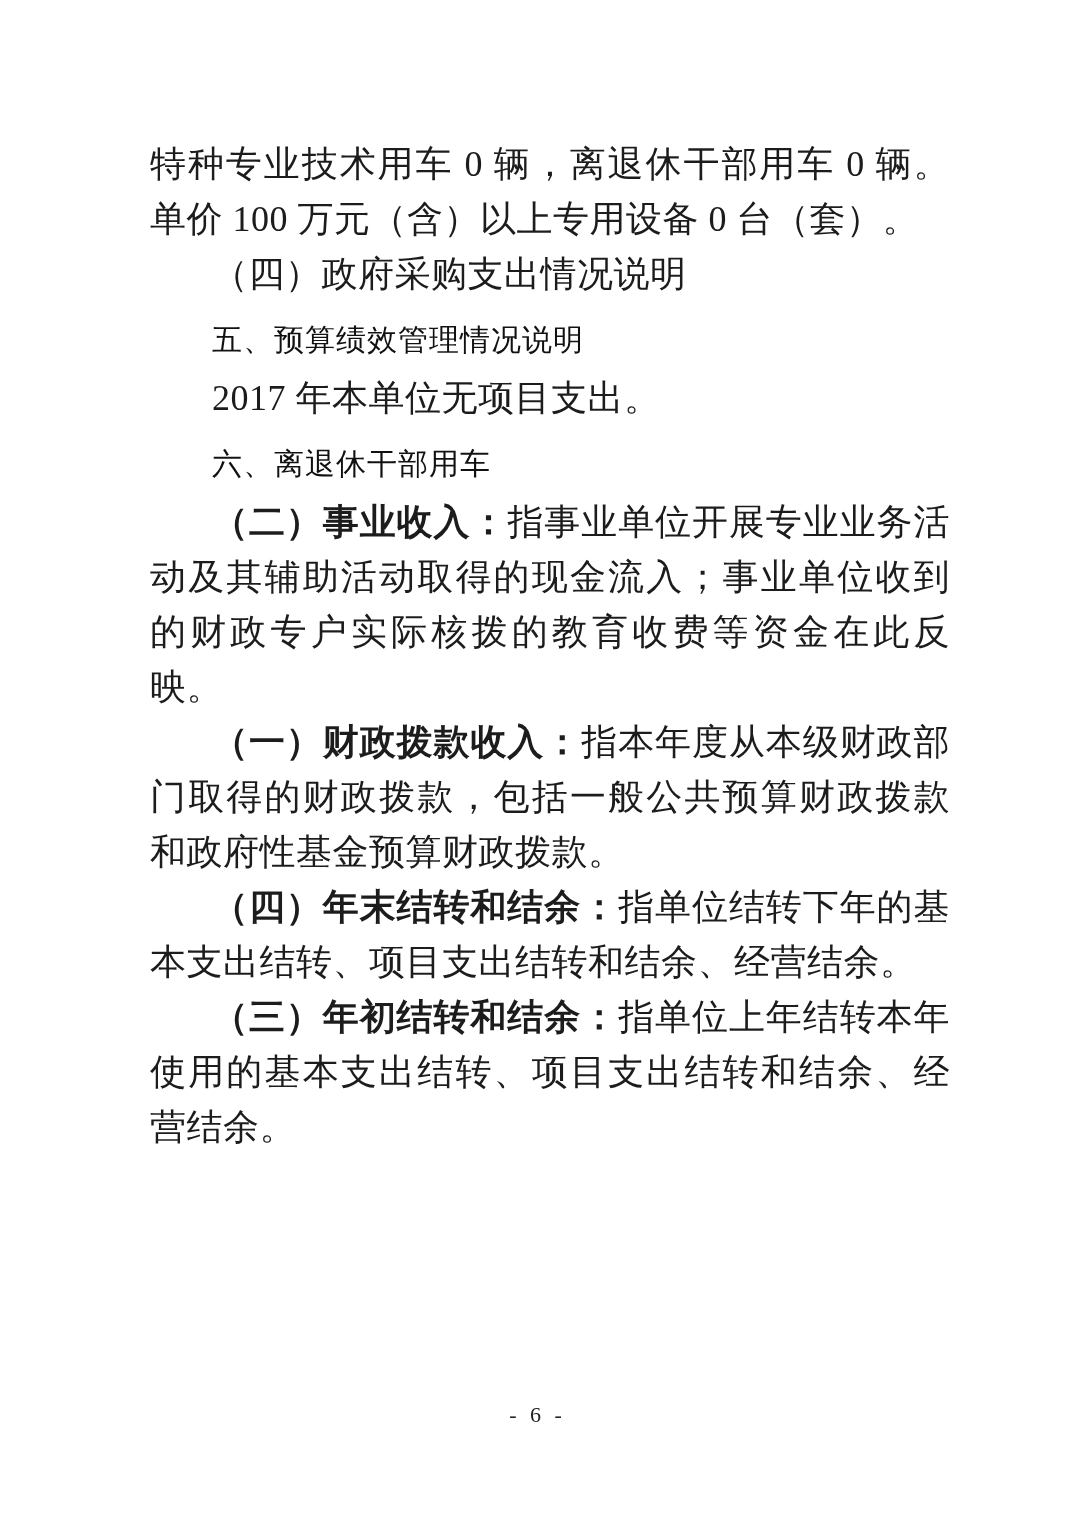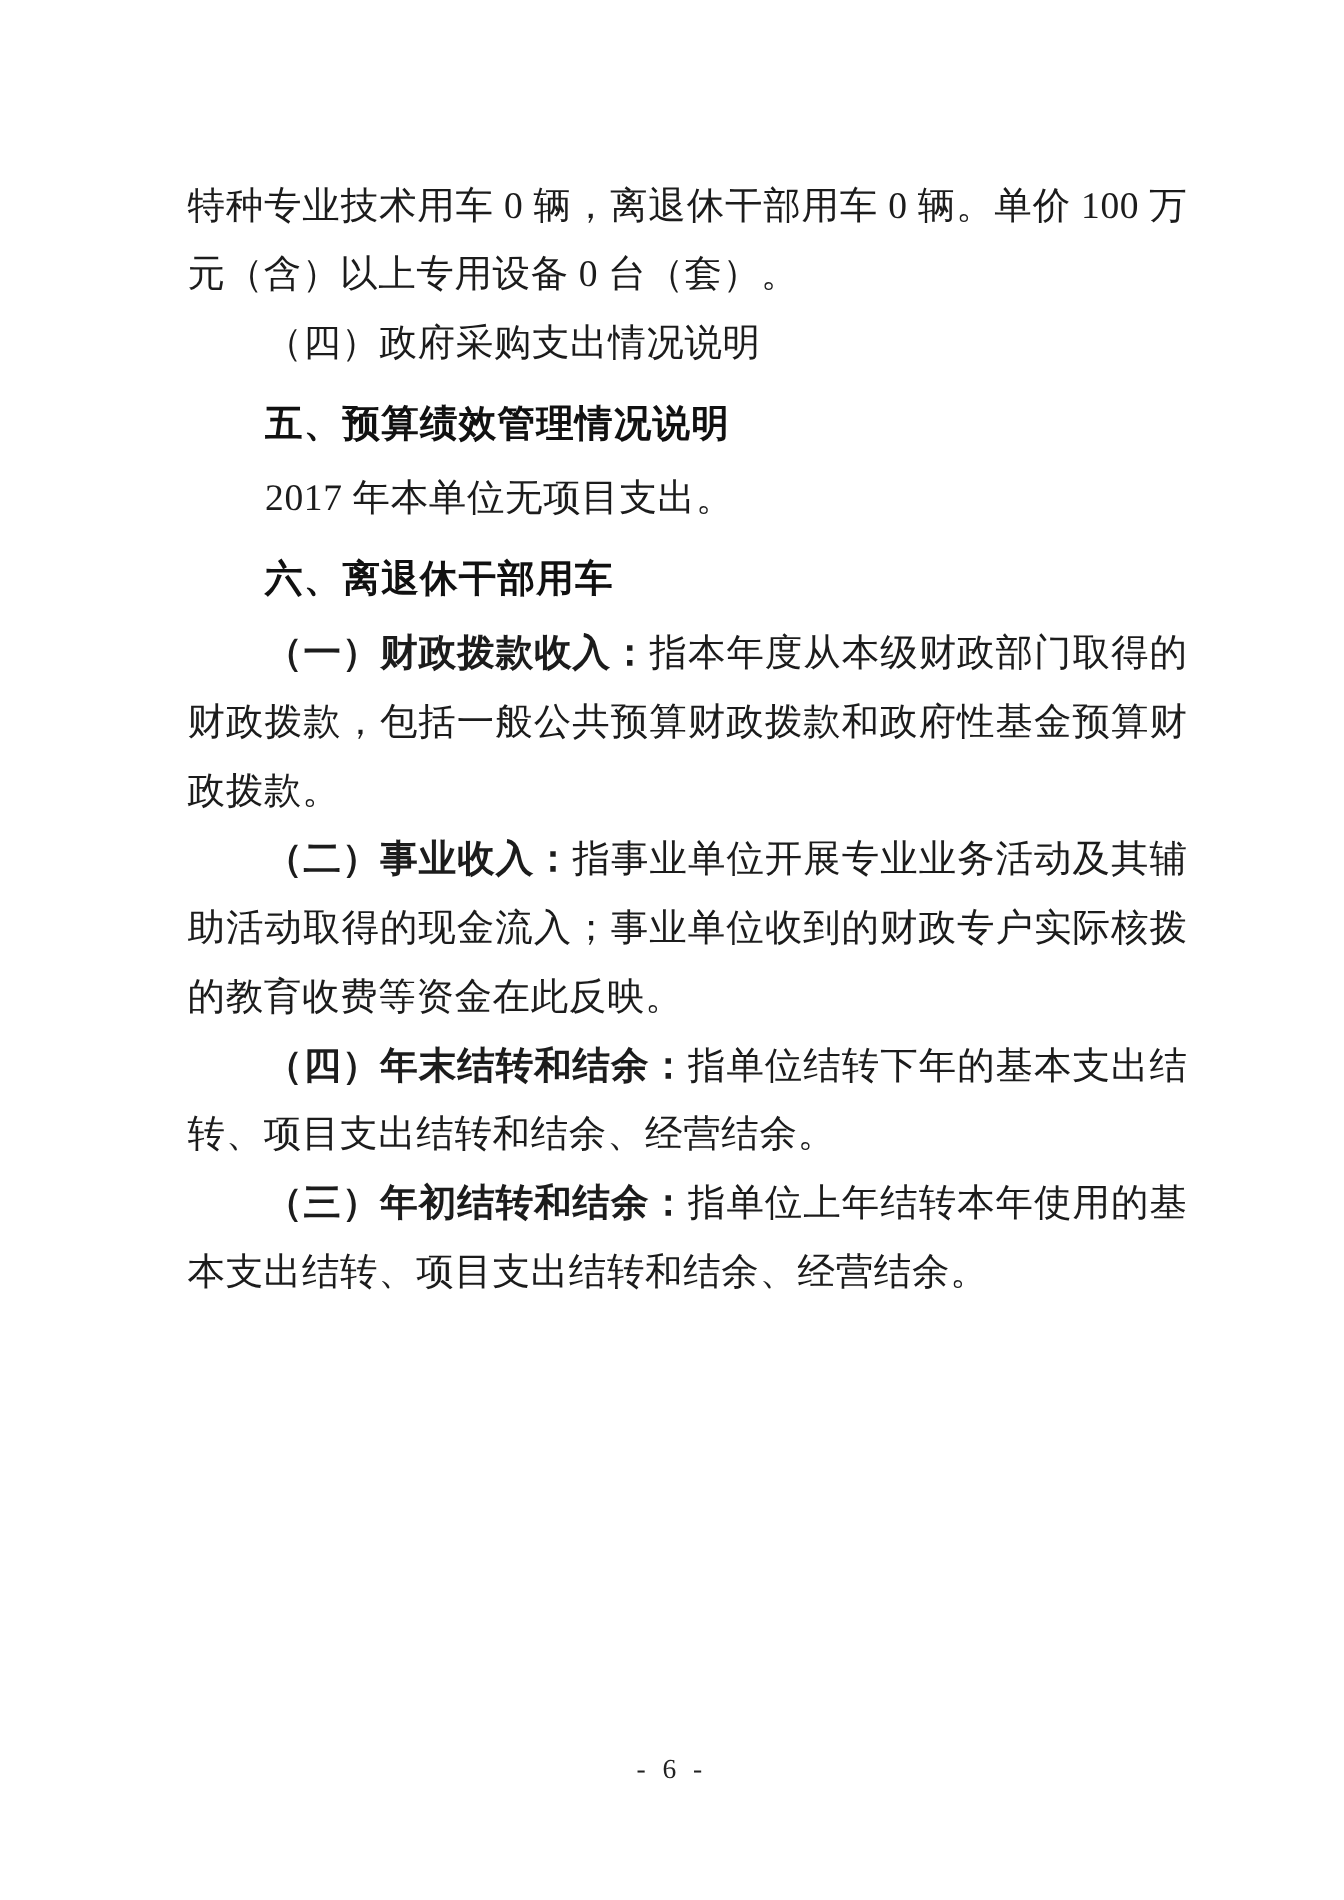--- a/index.html
+++ b/index.html
@@ -17,36 +17,36 @@
     color: #1c1c1c;
   }
   .content {
     position: absolute;
     left: 150px;
     top: 137px;
     width: 800px;
   }
   .para {
     margin: 0;
-    font-size: 30px;
+    font-size: 36px;
     line-height: 55px;
     text-align: justify;
     text-justify: inter-character;
     letter-spacing: 0.5px;
   }
   .para.indent {
     text-indent: 62px;
   }
   .para .lead {
     font-weight: bold;
   }
   .heading {
     margin: 10px 0 4px 0;
     font-family: "Liberation Sans", "DejaVu Sans", sans-serif;
-    font-weight: bold;
+    font-weight: normal;
     font-size: 30px;
     line-height: 55px;
     text-indent: 62px;
     letter-spacing: 1px;
     color: #111111;
   }
   .footer {
     position: absolute;
     left: 0;
     right: 0;
@@ -69,25 +69,25 @@
     <p class="para indent">（四）政府采购支出情况说明</p>
 
 
     <h2 class="heading">五、预算绩效管理情况说明</h2>
 
     <p class="para indent">2017 年本单位无项目支出。</p>
 
     <h2 class="heading">六、离退休干部用车</h2>
 
     <p class="para indent">
-      <span class="lead">（一）财政拨款收入：</span><span>指本年度从本级财政部门取得的财政拨款，包括一般公共预算财政拨款和政府性基金预算财政拨款。</span>
+      <span class="lead">（二）事业收入：</span><span>指事业单位开展专业业务活动及其辅助活动取得的现金流入；事业单位收到的财政专户实际核拨的教育收费等资金在此反映。</span>
     </p>
 
     <p class="para indent">
-      <span class="lead">（二）事业收入：</span><span>指事业单位开展专业业务活动及其辅助活动取得的现金流入；事业单位收到的财政专户实际核拨的教育收费等资金在此反映。</span>
+      <span class="lead">（一）财政拨款收入：</span><span>指本年度从本级财政部门取得的财政拨款，包括一般公共预算财政拨款和政府性基金预算财政拨款。</span>
     </p>
 
     <p class="para indent">
       <span class="lead">（四）年末结转和结余：</span><span>指单位结转下年的基本支出结转、项目支出结转和结余、经营结余。</span>
     </p>
 
     <p class="para indent">
       <span class="lead">（三）年初结转和结余：</span><span>指单位上年结转本年使用的基本支出结转、项目支出结转和结余、经营结余。</span>
     </p>
 

